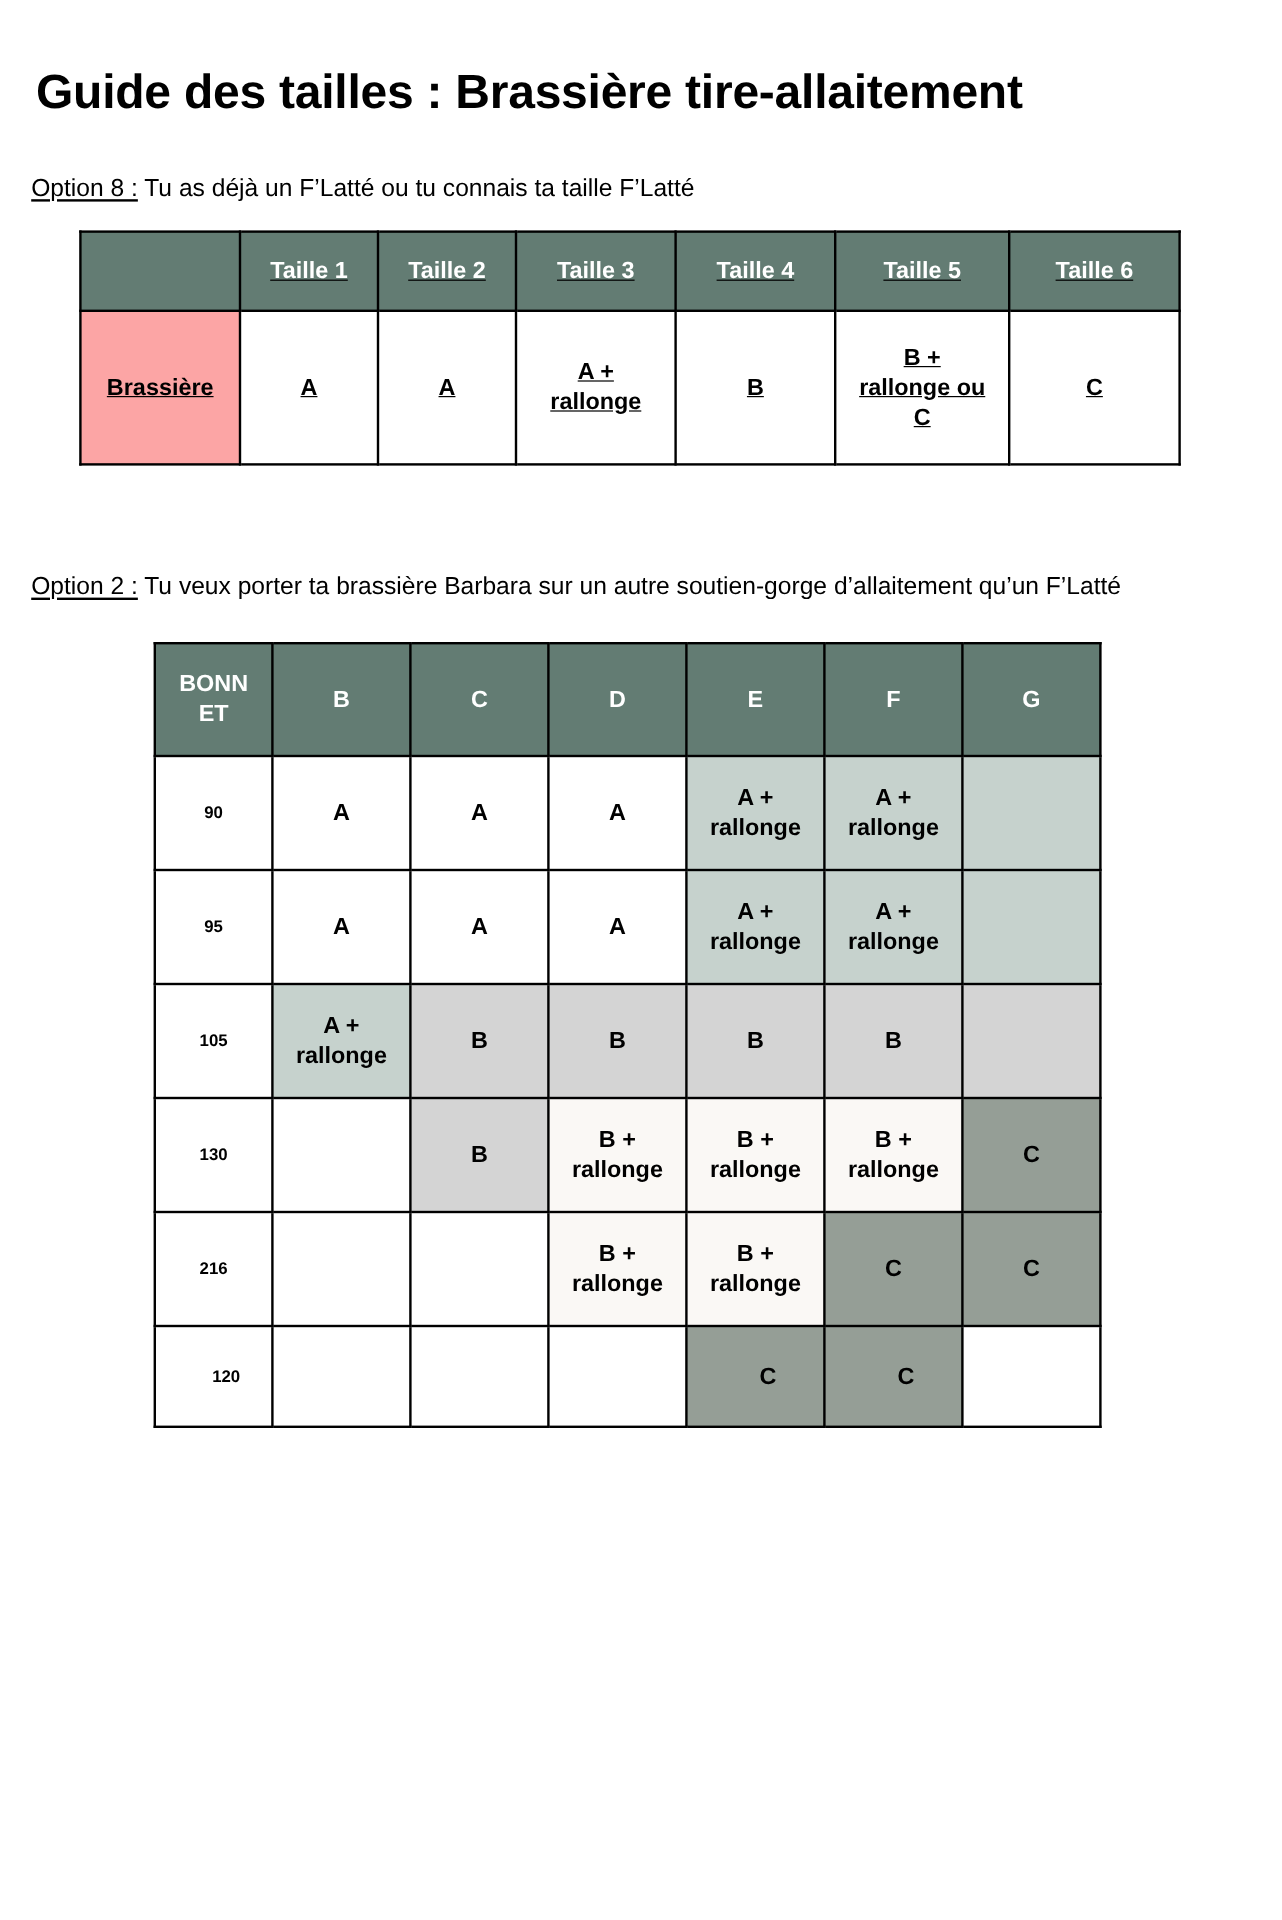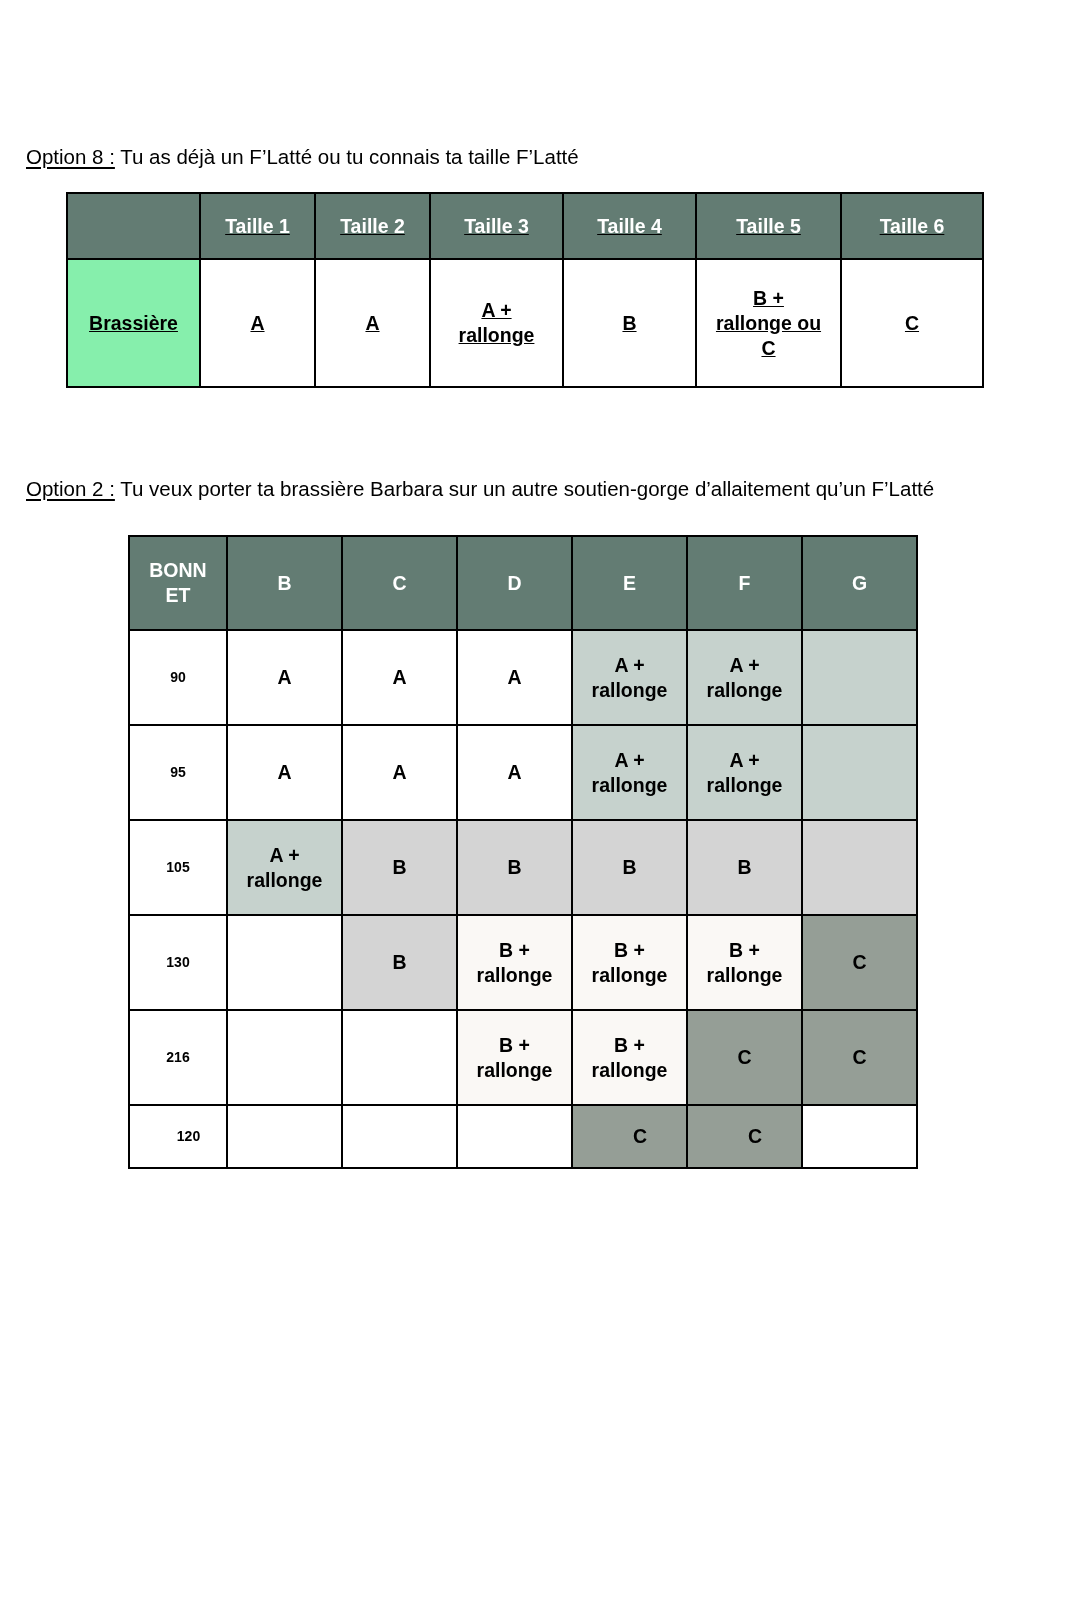--- a/index.html
+++ b/index.html
@@ -76,42 +76,42 @@
   
   #table1 {
     left: 66px;
     top: 192px;
     width: 916px;
     text-decoration: underline;
   }
   #table1 th { height: 66px; }
   #table1 td { height: 128px; background: #ffffff; }
   #table1 .rowhead {
-    background: #86efac;
+    background: #fca5a5;
     color: #000;
   }
   #table1 col.c0 { width: 133px; }
   #table1 col.c1 { width: 115px; }
   #table1 col.c2 { width: 115px; }
   #table1 col.c3 { width: 133px; }
   #table1 col.c4 { width: 133px; }
   #table1 col.c5 { width: 145px; }
   #table1 col.c6 { width: 142px; }
 
   
   #table2 {
     left: 128px;
     top: 535px;
     width: 790px;
   }
   #table2 col.c0 { width: 98px; }
   #table2 col.cx { width: 115px; }
   #table2 th { height: 94px; }
   #table2 td { height: 95px; }
-  #table2 tr.last-row td { height: 63px; padding-left: 24px; }
+  #table2 tr.last-row td { height: 84px; padding-left: 24px; }
   #table2 .rowhead {
     background: #ffffff;
     color: #000;
     font-size: 14px;
   }
 
   
   .fill-white  { background: #ffffff; }
   .fill-cream  { background: #FAF8F5; }
   .fill-mint   { background: #C6D2CD; }
@@ -120,20 +120,21 @@
 
   .thin-letter { font-weight: 400; }
 
   .cell-line { display: block; }
 </style>
 </head>
 <body>
 
 <div class="page">
 
+  <h1 class="doc-title">Guide des tailles : Brassière tire-allaitement</h1>
 
   <p class="option-para" id="option1-para">
     <span class="option-label">Option 8 :</span><span> Tu as déjà un F’Latté ou tu connais ta taille F’Latté</span>
   </p>
 
   <table class="sizing-table" id="table1">
     <colgroup>
       <col class="c0">
         <col class="c1">
         <col class="c2">

